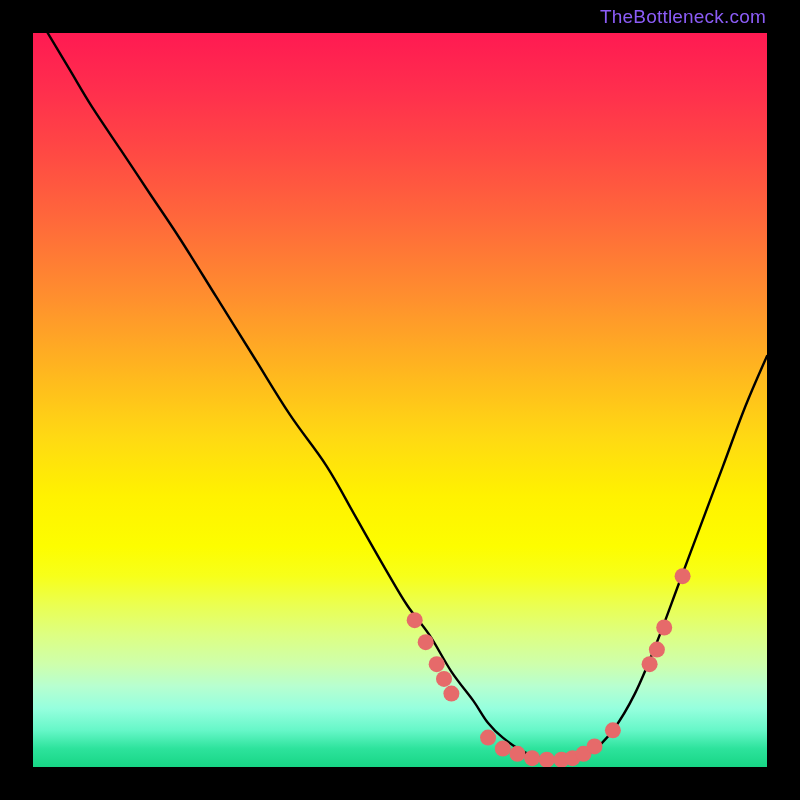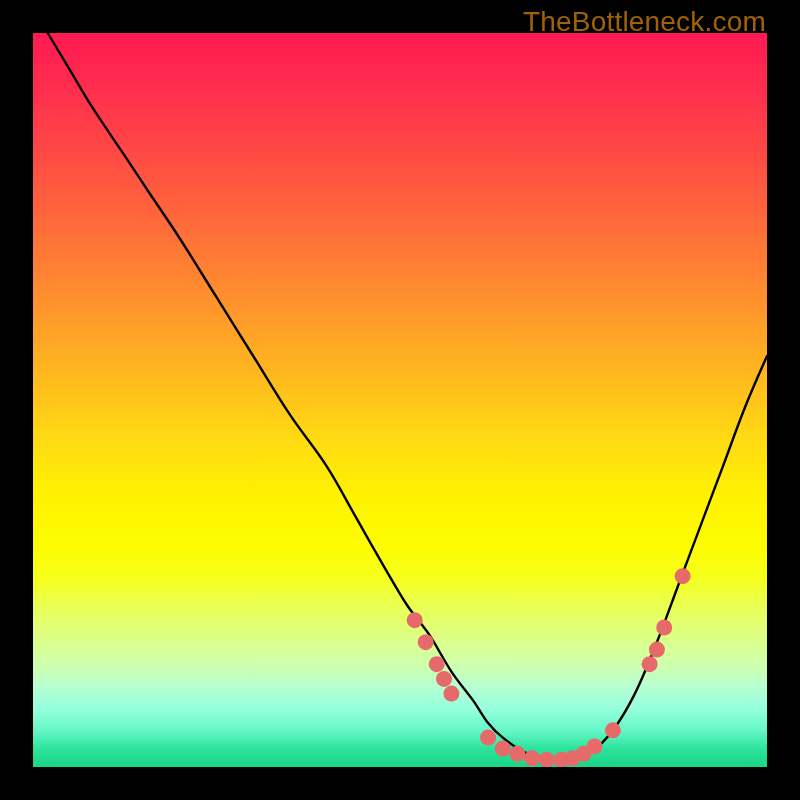--- a/index.html
+++ b/index.html
@@ -53,22 +53,22 @@
   .curve-svg {
     position: absolute;
     inset: 0;
     width: 734px;
     height: 734px;
   }
   .watermark {
     position: absolute;
     top: 6px;
     right: 34px;
-    color: #a16207;
-    font-size: 28px;
+    color: #8b5cf6;
+    font-size: 19px;
     letter-spacing: 0.2px;
     font-weight: 500;
   }
 </style>
 </head>
 <body>
 
 <div class="stage">
 
   <div class="plot">

